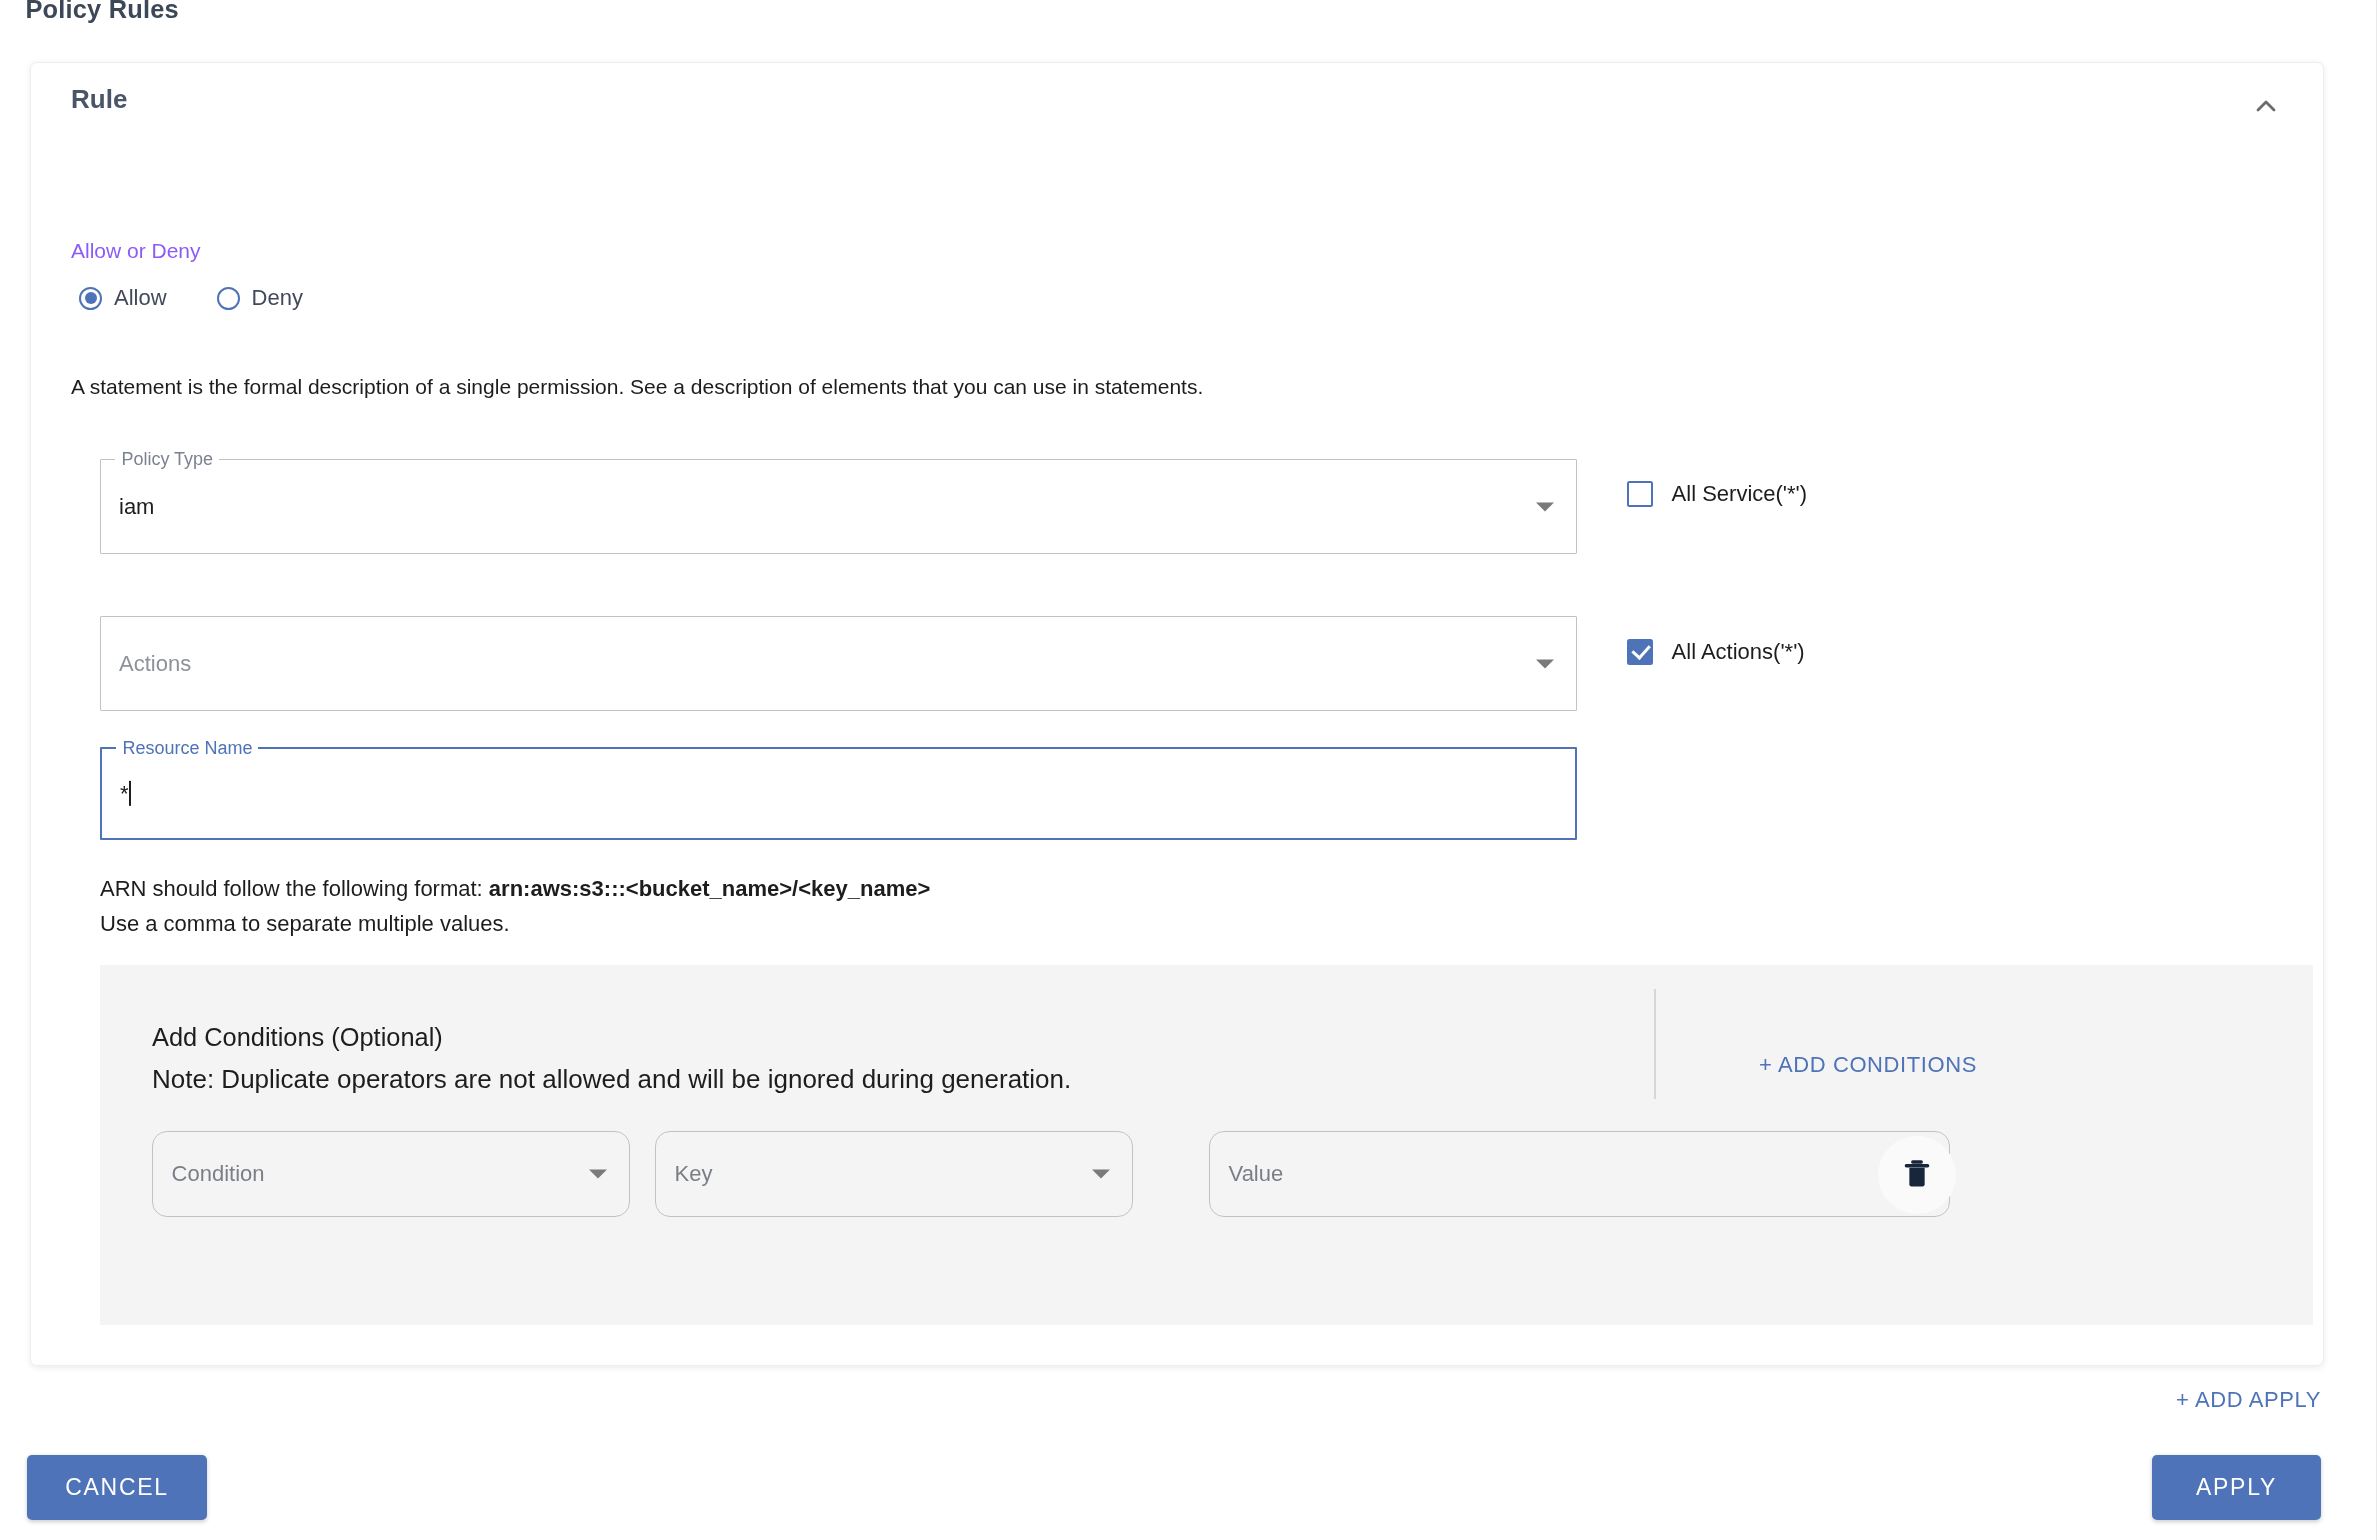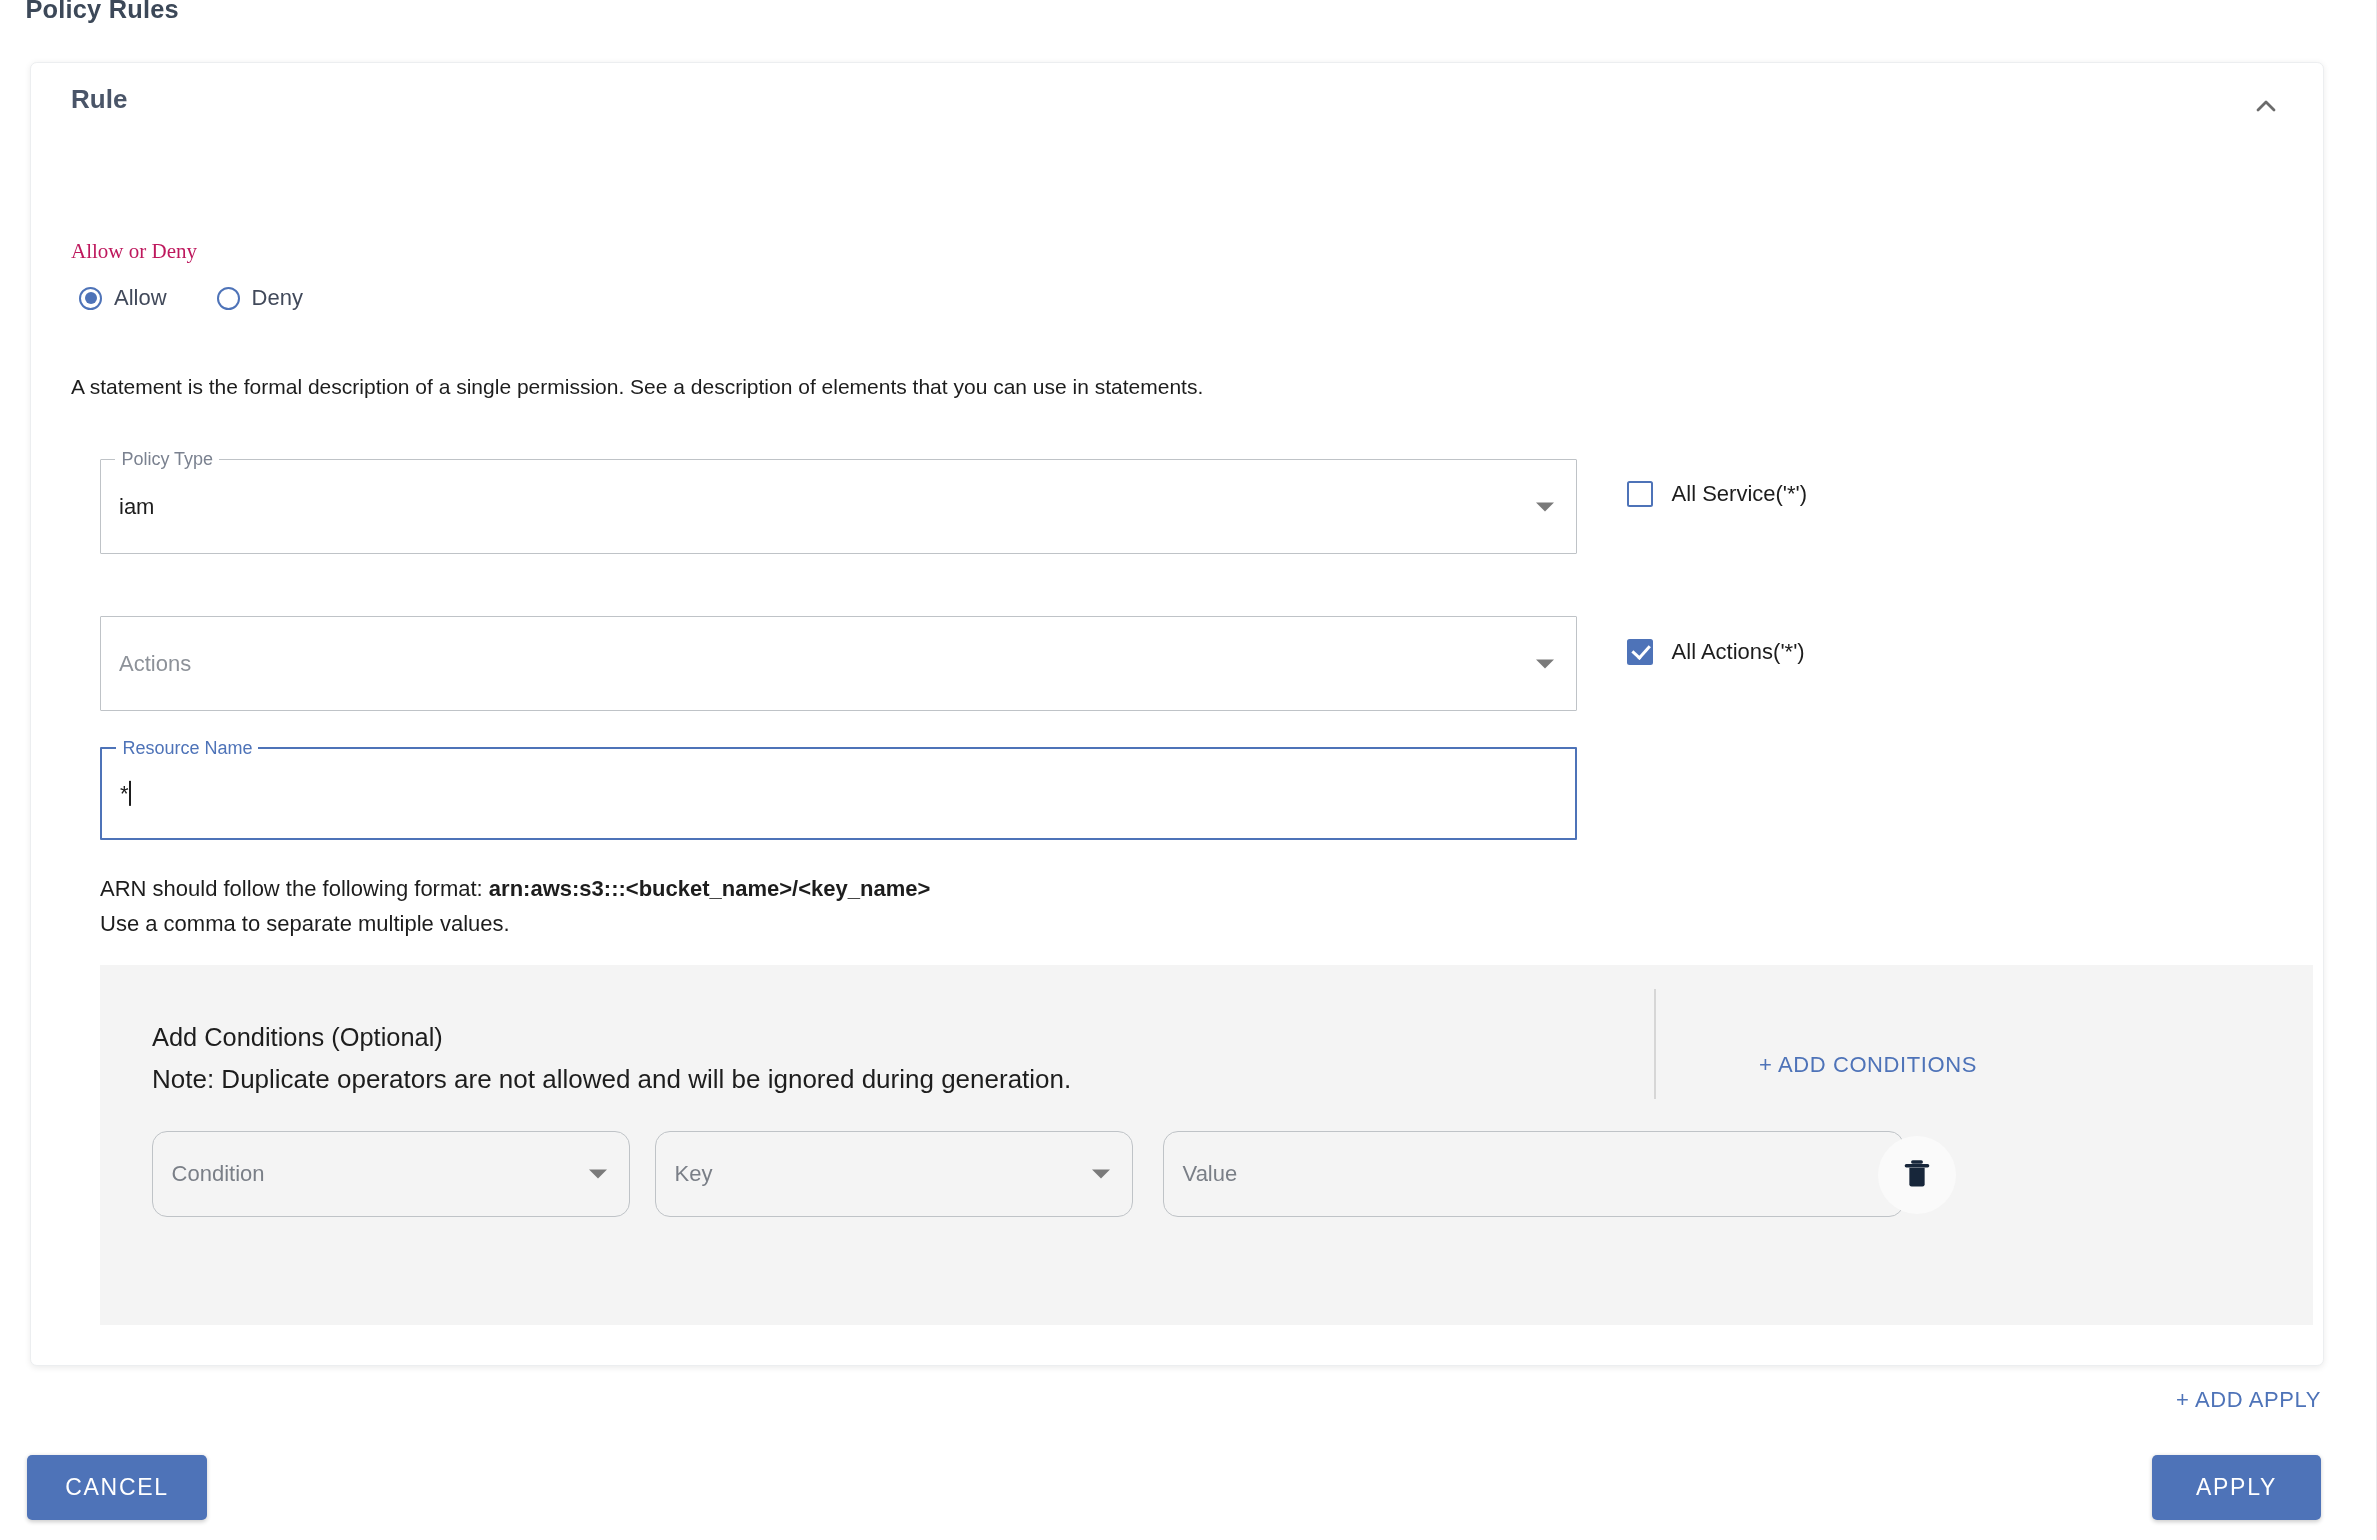--- a/index.html
+++ b/index.html
@@ -73,22 +73,21 @@
     align-items: center;
     justify-content: center;
     cursor: pointer;
   }
 
   
   .field-label {
     position: absolute;
     left: 40px;
     font-size: 21px;
-    color: #be185d;
-    font-family: Liberation Serif, serif;
+    color: #8b5cf6;
   }
   .label-allow-deny { top: 176px; }
 
   .radio-row {
     position: absolute;
     left: 37px;
     top: 222px;
     display: flex;
     align-items: center;
     gap: 0px;
@@ -296,21 +295,21 @@
   .cond-input .txt {
     position: absolute;
     left: 18.6px;
     top: 50%;
     transform: translateY(-50%);
     font-size: 22px;
     color: #7a7f87;
   }
   #cond-condition { left: 52px;  width: 478px; }
   #cond-key       { left: 555px; width: 478px; }
-  #cond-value     { left: 1063px; width: 741px; }
+  #cond-value     { left: 1109px; width: 741px; }
 
   .trash-btn {
     position: absolute;
     left: 1778px;
     top: 171px;
     width: 78px;
     height: 78px;
     border-radius: 50%;
     background: #fafafa;
     display: flex;

